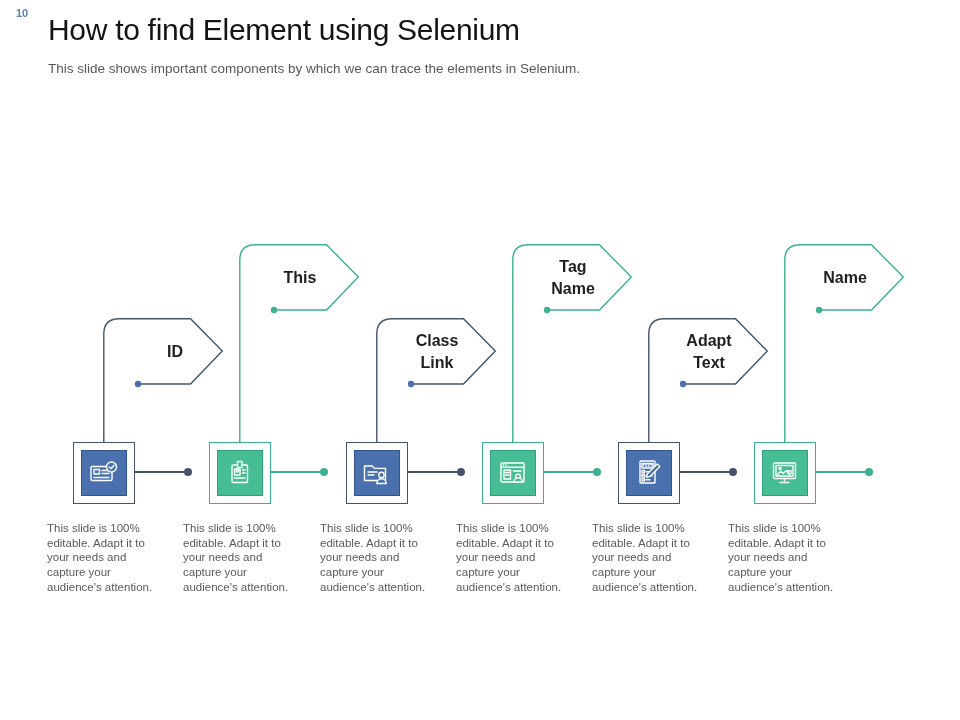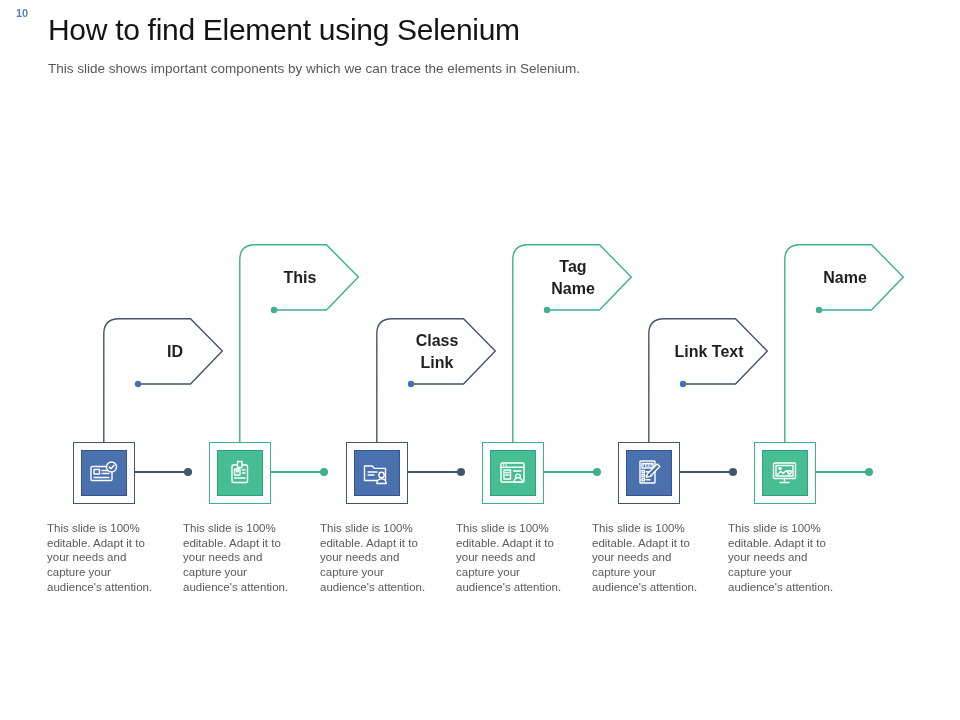--- a/index.html
+++ b/index.html
@@ -160,21 +160,21 @@
     <div class="hdot teal" style="left:593px"></div>
     <div class="desc" style="left:456px">This slide is 100% editable. Adapt it to your needs and capture your audience's attention.</div>
   </div>
 
   <div>
     <svg class="pent blue" style="left:648px;top:318px" width="126" height="125" viewBox="0 0 126 125">
       <path d="M35,66 H87.5 L119.3,33 L87.5,0.8 H16 Q0.8,0.8 0.8,16 V125"></path>
       <circle cx="35" cy="66" r="3.2"></circle>
     </svg>
     <div class="tag-label" style="left:649px;top:319px">
-        <span>Link Text</span>
+        <span>Adapt Text</span>
       </div>
     <div class="box blue" style="left:618px;top:442px">
       <div class="inner">
         <svg class="icon" width="34" height="34" viewBox="0 0 34 34">
           <rect x="8" y="5" width="15" height="22" rx="0.8"></rect>
           <rect x="10" y="7.5" width="11" height="4.5"></rect>
           <text class="icontext" x="15.5" y="11" text-anchor="middle">TEST</text>
           <rect x="10" y="14.5" width="2.4" height="2.4"></rect>
           <line x1="14" y1="15.7" x2="20" y2="15.7"></line>
           <rect x="10" y="18.5" width="2.4" height="2.4"></rect>

